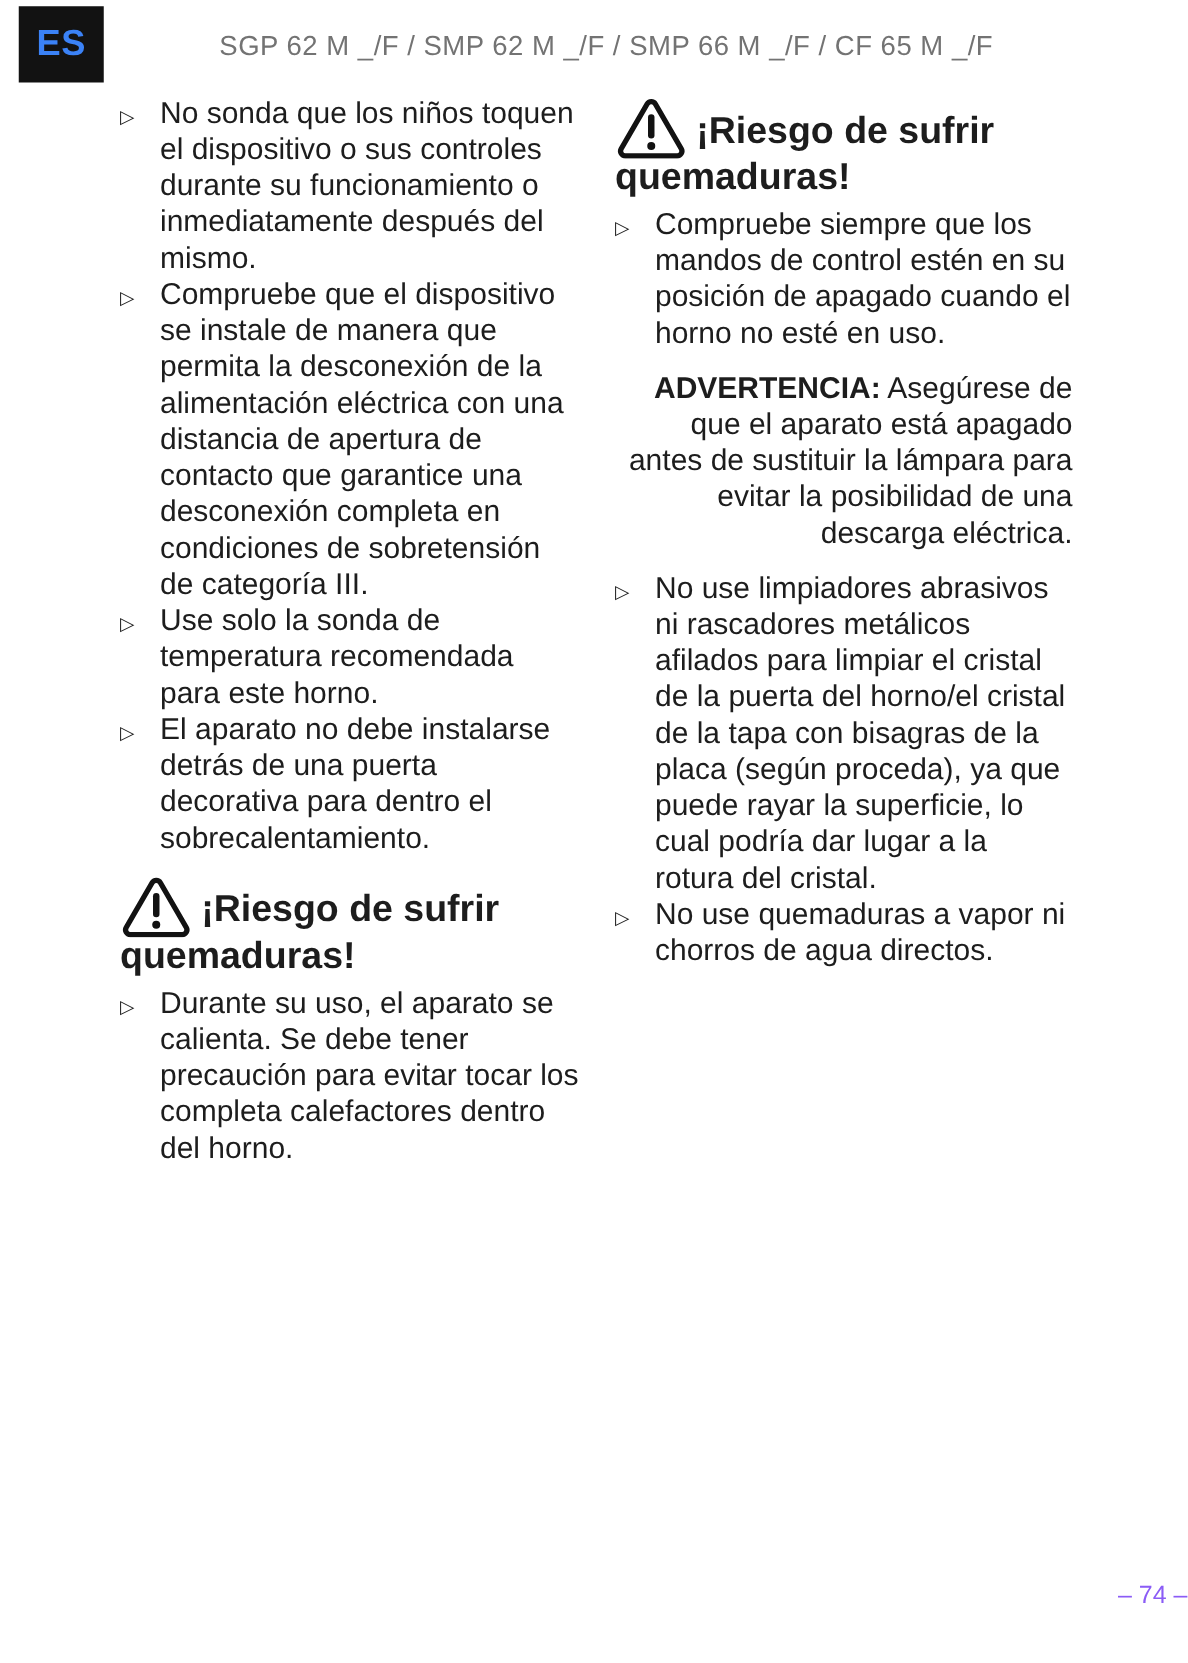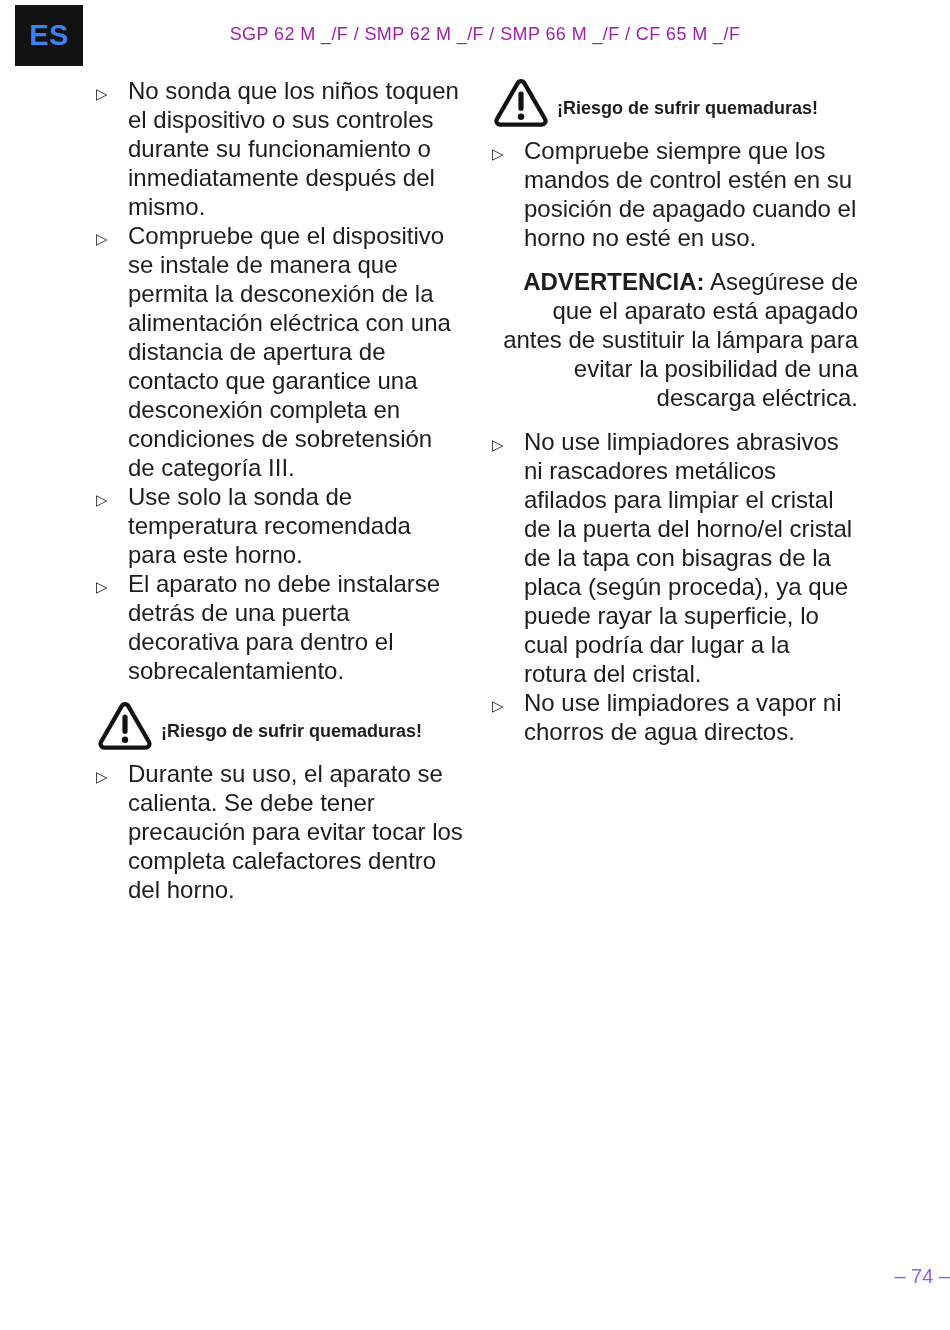--- a/index.html
+++ b/index.html
@@ -9,36 +9,36 @@
     font-family:"Liberation Sans", sans-serif; color:#1d1d1d;
   }
   .lang-badge {
     position:absolute; left:15px; top:5px; width:68px; height:61px;
     background:#121212; color:#3b82f6;
     display:flex; align-items:center; justify-content:center;
     font-size:29px; font-weight:bold; letter-spacing:0.5px;
   }
   .doc-header {
     position:absolute; top:24px; left:0; right:0;
-    text-align:center; font-size:18px; color:#a21caf; letter-spacing:0.4px;padding-left:20px;
+    text-align:center; font-size:22px; color:#737373; letter-spacing:0.4px;padding-left:20px;
   }
   .content {
     position:absolute; top:76px; left:96px;
     display:flex; gap:28px;
   }
   .col { width:368px; font-size:24px; line-height:29px; }
   .col-right { width:366px; }
   ul.bullets { list-style:none; }
   ul.bullets li { display:flex; }
   .marker {
     width:32px; flex:none; font-size:15px; padding-top:3px; color:#1d1d1d;
   }
   .li-text { flex:1; }
   .warn-block {
-    font-weight:bold; font-size:18px; line-height:40px;
+    font-weight:bold; font-size:30px; line-height:30px;
     margin-top:16px; margin-bottom:8px;
   }
   .warn-block.first { margin-top:2px; }
   .warn-icon svg { width:58px; height:49px; vertical-align:-13px; margin-right:7px; }
   .para { margin-bottom:2px; }
   .adv { margin-top:0;text-align:right; }
   .adv-gap { margin-top:15px; }
   .gap-top { margin-top:15px; }
   .page-number {
     position:absolute; bottom:42px; left:4px; right:0;
@@ -113,20 +113,20 @@
 
     <p class="para adv adv-gap"><strong>ADVERTENCIA:</strong><span> Asegúrese de que el aparato está apagado antes de sustituir la lámpara para evitar la posibilidad de una descarga eléctrica.</span></p>
 
     <ul class="bullets gap-top">
       <li>
         <span class="marker">▷</span>
         <span class="li-text">No use limpiadores abrasivos ni rascadores metálicos afilados para limpiar el cristal de la puerta del horno/el cristal de la tapa con bisagras de la placa (según proceda), ya que puede rayar la superficie, lo cual podría dar lugar a la rotura del cristal.</span>
       </li>
       <li>
         <span class="marker">▷</span>
-        <span class="li-text">No use limpiadores a vapor ni chorros de agua directos.</span>
+        <span class="li-text">No use quemaduras a vapor ni chorros de agua directos.</span>
       </li>
     </ul>
 
   </div>
 </div>
 
 <div class="page-number">– 74 –</div>
 
 </body></html>

